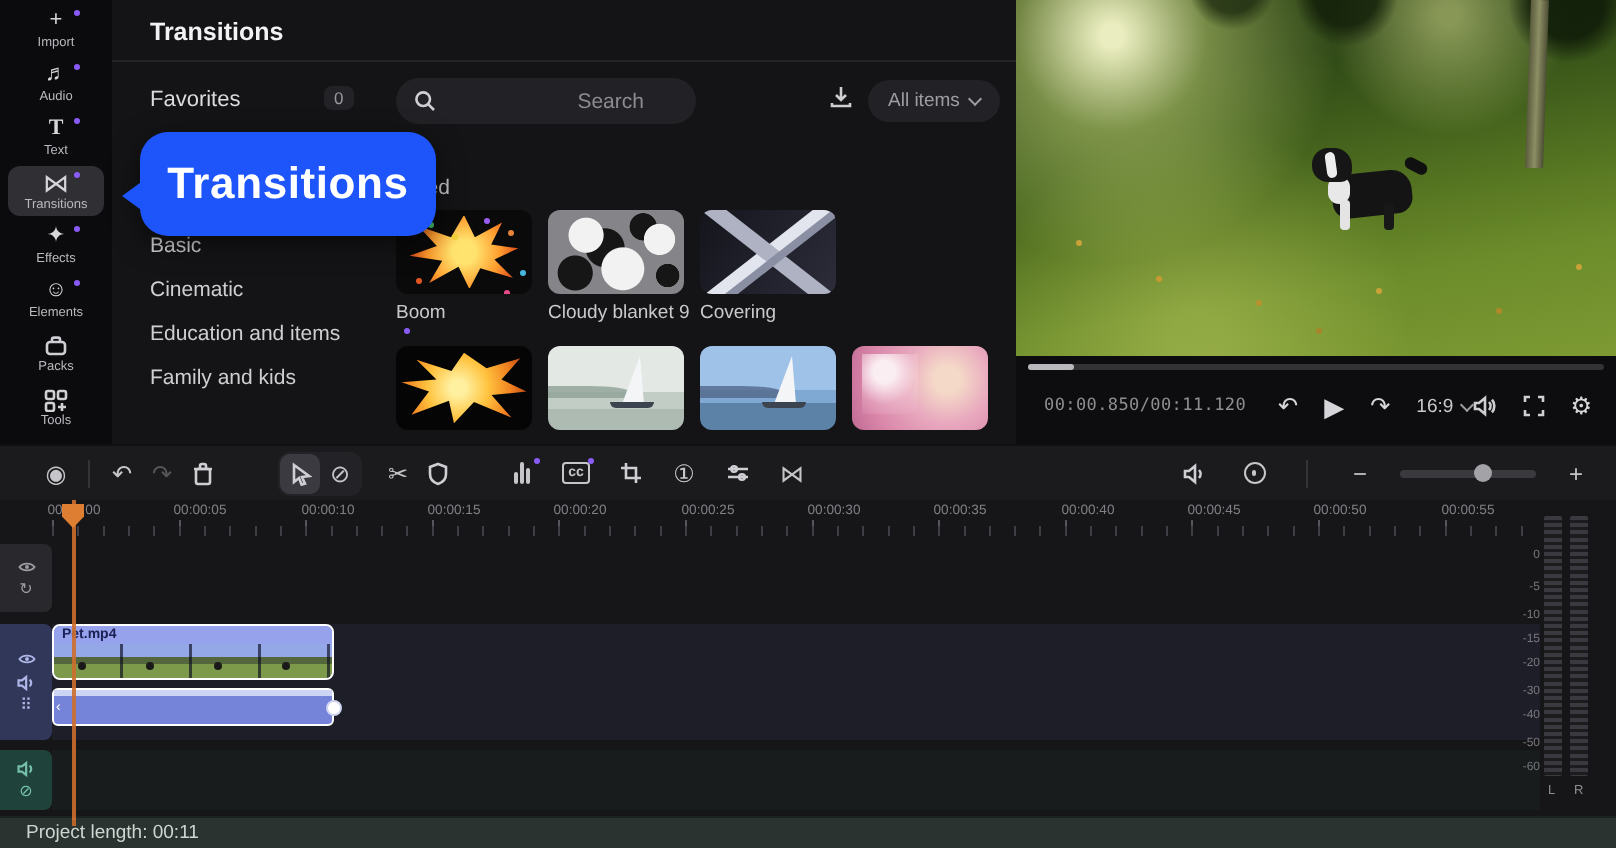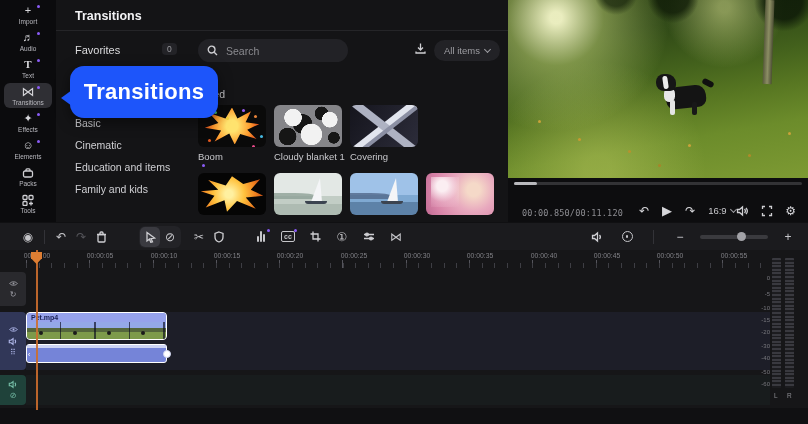--- a/index.html
+++ b/index.html
@@ -15,21 +15,21 @@
   .ndot{position:absolute;width:3px;height:3px;border-radius:50%;background:#8a5cf6;top:3px;right:12px;}
   .sb-ico svg{stroke:#d6d6da;fill:none;stroke-width:1.2;}
 
   
   .panel{position:absolute;left:56px;top:0;width:452px;height:222px;background:#141416;}
   .panel-title{position:absolute;left:19px;top:9px;font-size:12.5px;font-weight:bold;color:#f2f2f4;}
   .panel-div{position:absolute;left:0;top:30px;width:100%;height:1px;background:#252528;}
   .fav-label{position:absolute;left:19px;top:44px;font-size:11px;color:#dcdcde;cursor:pointer;}
   .fav-badge{position:absolute;left:106px;top:43px;background:#232327;border-radius:4px;font-size:8.5px;color:#9a9a9f;padding:1px 5px;}
   .search{position:absolute;left:142px;top:39px;width:150px;height:23px;background:#222226;border-radius:12px;display:flex;align-items:center;padding:0 9px;gap:6px;}
-  .search input{background:transparent;border:none;outline:none;color:#cfcfd3;font-size:10.5px;width:100px;}
+  .search input{background:transparent;border:none;outline:none;color:#cfcfd3;font-size:10.5px;width:100px;text-align:right;}
   .search input::placeholder{color:#8b8b90;}
   .dl-btn{position:absolute;left:358px;top:42px;background:none;border:none;cursor:pointer;padding:0;}
   .allitems{position:absolute;left:378px;top:40px;height:21px;background:#222226;border-radius:11px;display:flex;align-items:center;gap:5px;padding:0 10px;font-size:9.5px;color:#9d9da2;cursor:pointer;}
   .chev{width:5px;height:5px;border-right:1.2px solid #9d9da2;border-bottom:1.2px solid #9d9da2;transform:rotate(45deg);margin-top:-2px;}
   .section-h{position:absolute;left:96px;top:88px;font-size:10.5px;color:#c6c6ca;}
   .cat-list{position:absolute;left:19px;top:112px;width:128px;}
   .cat-row{position:relative;height:22px;display:flex;align-items:center;cursor:pointer;}
   .cat-row span{font-size:10.5px;color:#cfcfd3;}
   .cat-row .ndot{top:8px;right:-2px;}
   .cat-row.dim{opacity:.5;}
@@ -73,21 +73,21 @@
   .dog{position:absolute;left:148px;top:74px;width:56px;height:44px;}
   .dog .body{position:absolute;left:10px;top:12px;width:40px;height:22px;background:#141414;border-radius:12px 10px 8px 8px;transform:rotate(-6deg);}
   .dog .head{position:absolute;left:0;top:0;width:20px;height:17px;background:#161616;border-radius:8px 9px 6px 8px;}
   .dog .blaze{position:absolute;left:7px;top:2px;width:5px;height:13px;background:#ededed;border-radius:3px;transform:rotate(-8deg);}
   .dog .chest{position:absolute;left:8px;top:14px;width:11px;height:14px;background:#e8e8e8;border-radius:6px;}
   .dog .leg1{position:absolute;left:14px;top:26px;width:5px;height:15px;background:#e4e4e4;border-radius:2px;}
   .dog .leg2{position:absolute;left:36px;top:28px;width:5px;height:13px;background:#181818;border-radius:2px;}
   .dog .tail{position:absolute;left:46px;top:6px;width:12px;height:6px;background:#101010;border-radius:4px;transform:rotate(28deg);}
   .pv-progress{position:absolute;left:6px;top:182px;width:288px;height:3px;background:#333336;border-radius:2px;}
   .pv-fill{width:8%;height:100%;background:#b9b9bd;border-radius:2px;}
-  .pv-row{position:absolute;left:0;top:188px;width:300px;height:30px;display:flex;align-items:flex-end;}
+  .pv-row{position:absolute;left:0;top:188px;width:300px;height:30px;display:flex;align-items:center;}
   .timecode{font-family:"DejaVu Sans Mono",monospace;font-size:8.5px;color:#8e8e93;margin-left:14px;letter-spacing:.2px;}
   .pv-btn{background:none;border:none;color:#d6d6da;cursor:pointer;padding:0;display:flex;align-items:center;font-size:12px;}
   .pv-center{display:flex;align-items:center;gap:13px;margin-left:16px;}
   .aspect{display:flex;align-items:center;gap:4px;font-size:9.5px;color:#c9c9cd;cursor:pointer;}
   .pv-right{display:flex;align-items:center;gap:12px;margin-left:auto;margin-right:12px;}
   .icon-svg{stroke:#cfcfd3;fill:none;stroke-width:1.3;}
 
   
   .toolbar{position:absolute;left:0;top:222px;width:808px;height:28px;background:#1b1b1e;border-top:1px solid #101012;display:flex;align-items:center;}
   .tb-btn{position:relative;background:none;border:none;color:#c6c6ca;font-size:12px;cursor:pointer;padding:0 0;display:flex;align-items:center;justify-content:center;width:20px;height:20px;}
@@ -256,21 +256,21 @@
     <div class="thumb-row" style="left:142px;top:105px;">
       <div class="t-cell">
         <div class="thumb art-boom">
             <div class="star"></div>
             <div class="confetti"></div>
           </div>
         <div class="t-name">Boom</div>
       </div>
       <div class="t-cell">
         <div class="thumb art-cloud"></div>
-        <div class="t-name">Cloudy blanket 1</div>
+        <div class="t-name">Cloudy blanket 9</div>
       </div>
       <div class="t-cell">
         <div class="thumb art-cover">
             <div class="ribbon"></div>
             <div class="ribbon r2"></div>
             <div class="ribbon r3"></div>
           </div>
         <div class="t-name">Covering</div>
       </div>
     </div>
@@ -520,14 +520,18 @@
       <span class="mlabel" style="top:79px">-20</span>
       <span class="mlabel" style="top:93px">-30</span>
       <span class="mlabel" style="top:105px">-40</span>
       <span class="mlabel" style="top:119px">-50</span>
       <span class="mlabel" style="top:131px">-60</span>
       <span class="mchan" style="left:10px">L</span>
       <span class="mchan" style="left:23px">R</span>
     </div>
   </div>
 
+  <div class="statusbar">
+    <div class="ph-nub"></div>
+    <span>Project length: 00:11</span>
+  </div>
 
 </div>
 
 </body></html>

